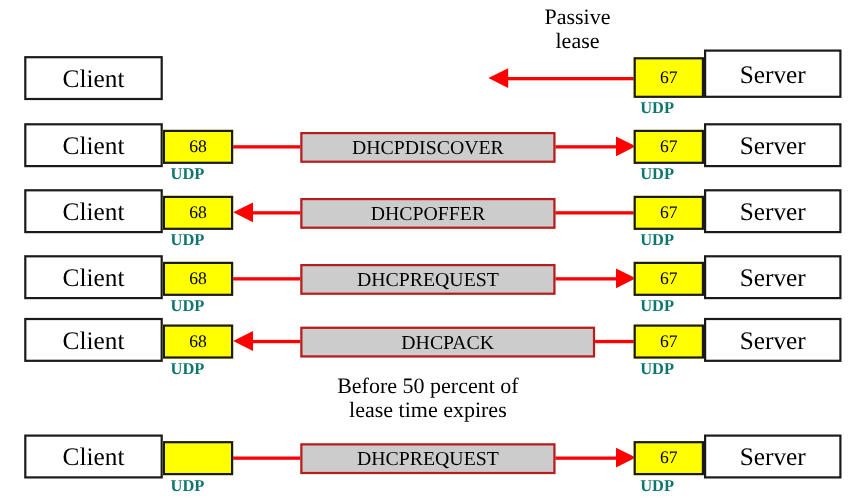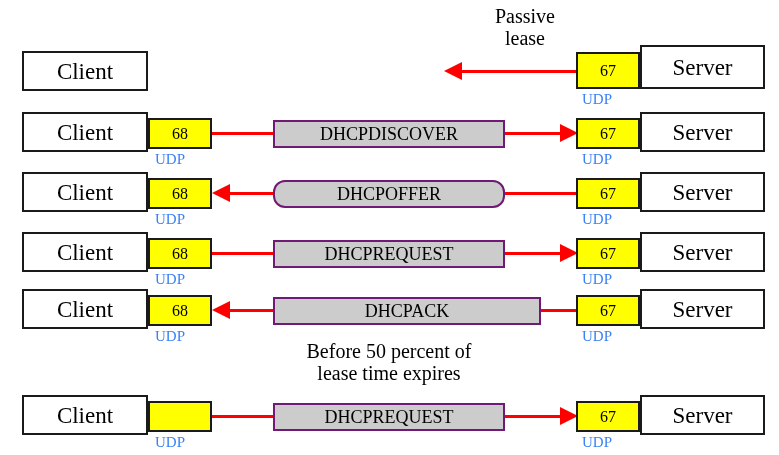--- a/index.html
+++ b/index.html
@@ -43,32 +43,33 @@
     font-size: 16px;
     color: #000000;
     line-height: 1;
     z-index: 5;
   }
 
   
   .udp-label {
     position: absolute;
     font-size: 15px;
-    color: #3b82f6;
+    color: #0f766e;
     line-height: 1;
     white-space: nowrap;
     z-index: 4;
+    font-weight: bold;
   }
 
   
   .message {
     position: absolute;
     box-sizing: border-box;
     background: #cccccc;
-    border: 2px solid #701a75;
+    border: 2px solid #b91c1c;
     display: flex;
     align-items: center;
     justify-content: center;
     font-size: 18px;
     color: #000000;
     line-height: 1;
     z-index: 5;
   }
 
   
@@ -132,21 +133,21 @@
   <div class="arrow right" style="left:560px; top:124px;"></div>
   <div class="port" style="left:576px; top:118px; width:64px; height:31px;">67</div>
   <div class="udp-label" style="left:582px; top:152px;">UDP</div>
   <div class="endpoint" style="left:640px; top:112px; width:125px; height:40px;">Server</div>
 
   <div class="endpoint" style="left:22px; top:172px; width:126px; height:40px;">Client</div>
   <div class="port" style="left:148px; top:178px; width:64px; height:31px;">68</div>
   <div class="udp-label" style="left:155px; top:212px;">UDP</div>
   <div class="arrow left" style="left:212px; top:184px;"></div>
   <div class="wire" style="left:228px; top:192px; width:47px;"></div>
-  <div class="message" style="left:273px; top:180px; width:232px; height:28px;border-radius:12px;">DHCPOFFER</div>
+  <div class="message" style="left:273px; top:180px; width:232px; height:28px;">DHCPOFFER</div>
   <div class="wire" style="left:503px; top:192px; width:75px;"></div>
   <div class="port" style="left:576px; top:178px; width:64px; height:31px;">67</div>
   <div class="udp-label" style="left:582px; top:212px;">UDP</div>
   <div class="endpoint" style="left:640px; top:172px; width:125px; height:40px;">Server</div>
 
   <div class="endpoint" style="left:22px; top:232px; width:126px; height:40px;">Client</div>
   <div class="port" style="left:148px; top:238px; width:64px; height:31px;">68</div>
   <div class="udp-label" style="left:155px; top:272px;">UDP</div>
   <div class="wire" style="left:210px; top:252px; width:65px;"></div>
   <div class="message" style="left:273px; top:240px; width:232px; height:28px;">DHCPREQUEST</div>

